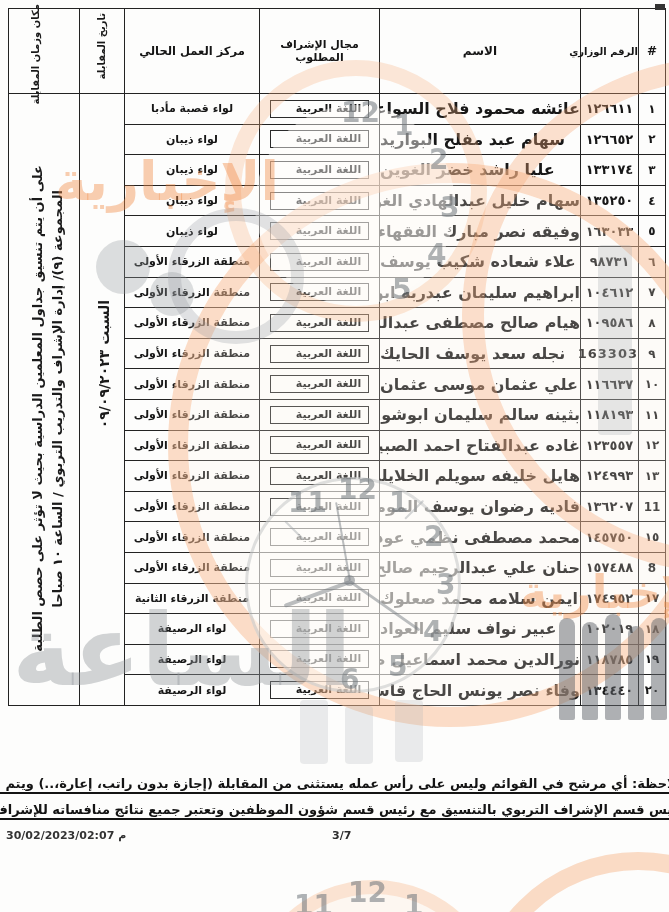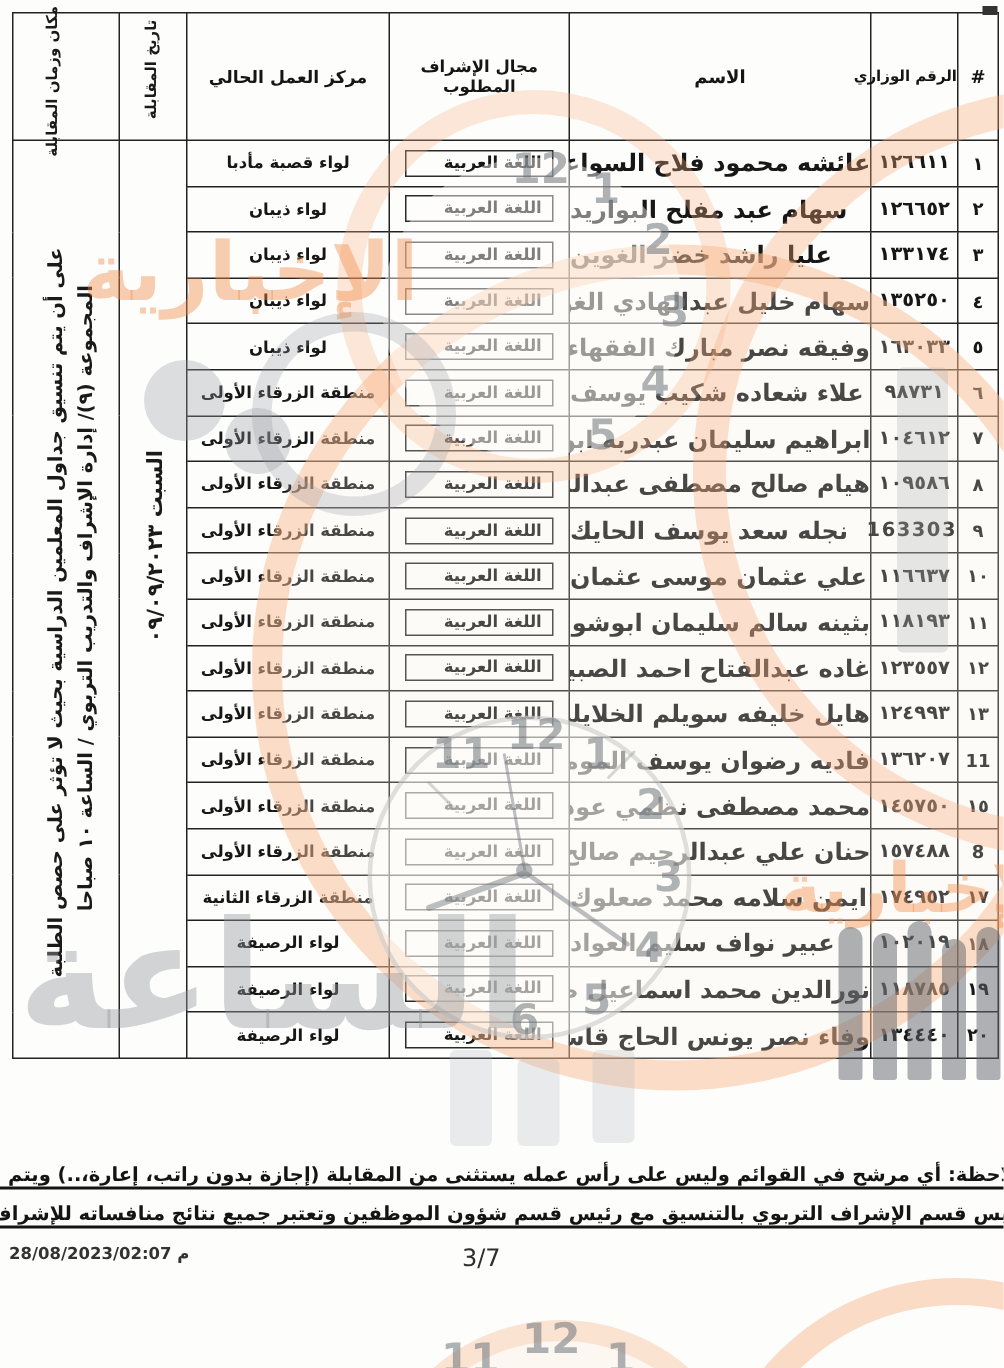--- a/index.html
+++ b/index.html
@@ -37,21 +37,21 @@
   #place-line-1{left:-369px;top:190px;width:420px;font-size:13px;}
   #place-line-2{left:-434px;top:165px;width:465px;font-size:13px;}
   
   #notes{
     position:absolute;right:-16px;top:771px;width:720px;z-index:5;
     direction:rtl;text-align:right;font-weight:bold;font-size:13px;line-height:26px;
     color:#141414;white-space:nowrap;
   }
   #notes div{text-decoration:underline;text-decoration-thickness:1.5px;text-underline-offset:4px;}
   #timestamp{position:absolute;left:6px;top:829px;font-size:11px;font-weight:bold;color:#333;z-index:5;direction:ltr;}
-  #page-number{position:absolute;left:308px;top:829px;font-size:16px;font-weight:normal;color:#2e2e2e;z-index:5;}
+  #page-number{position:absolute;left:332px;top:829px;font-size:11px;font-weight:bold;color:#2e2e2e;z-index:5;}
   
   #watermark{position:absolute;inset:0;z-index:4;pointer-events:none;}
   .wm{position:absolute;}
   .ring{border-radius:50%;}
   .cknum{position:absolute;font-weight:bold;font-size:28px;color:rgba(110,116,122,.55);}
   .hand{position:absolute;background:rgba(120,126,132,.5);transform-origin:left center;border-radius:2px;}
   .bar{display:inline-block;vertical-align:bottom;background:rgba(95,100,106,.5);border-radius:8px 8px 2px 2px;margin-left:7px;}
   .lbar{position:absolute;background:rgba(175,179,183,.25);border-radius:4px;}
 </style>
 </head>
@@ -227,21 +227,21 @@
 <div class="vtext" id="date-header-label">تاريخ المقابلة</div>
 <div class="vtext" id="place-header-label">مكان وزمان المقابلة</div>
 <div class="vtext" id="interview-date-text">السبت ٠٩/٠٩/٢٠٢٣</div>
 <div class="vtext" id="place-line-1">المجموعة (٩)/ إدارة الإشراف والتدريب التربوي / الساعة ١٠ صباحا</div>
 <div class="vtext" id="place-line-2">على أن يتم تنسيق جداول المعلمين الدراسية بحيث لا تؤثر على حصص الطلبة</div>
 
 <div id="notes">
   <div>ملاحظة: أي مرشح في القوائم وليس على رأس عمله يستثنى من المقابلة (إجازة بدون راتب، إعارة،..) ويتم التدقيق من</div>
   <div>رئيس قسم الإشراف التربوي بالتنسيق مع رئيس قسم شؤون الموظفين وتعتبر جميع نتائج منافساته للإشراف التربوي ملغاة</div>
 </div>
-<div id="timestamp">28/08/2023/02:07 م</div>
+<div id="timestamp">30/02/2023/02:07 م</div>
 <div id="page-number">3/7</div>
 
 <div id="watermark">
 
   <div class="wm ring" style="left:168px;top:163px;width:524px;height:524px;border:20px solid rgba(246,167,116,.38);background:rgba(253,244,236,.22);"></div>
   <div class="wm ring" style="left:462px;top:58px;width:470px;height:470px;border:22px solid rgba(246,167,116,.34);"></div>
   <div class="wm ring" style="left:225px;top:60px;width:230px;height:230px;border:16px solid rgba(247,180,130,.30);"></div>
   <div class="wm ring" style="left:470px;top:852px;width:300px;height:300px;border:18px solid rgba(246,167,116,.40);"></div>
   <div class="wm ring" style="left:245px;top:880px;width:230px;height:230px;border:14px solid rgba(246,167,116,.25);background:rgba(252,238,226,.40);"></div>
 

